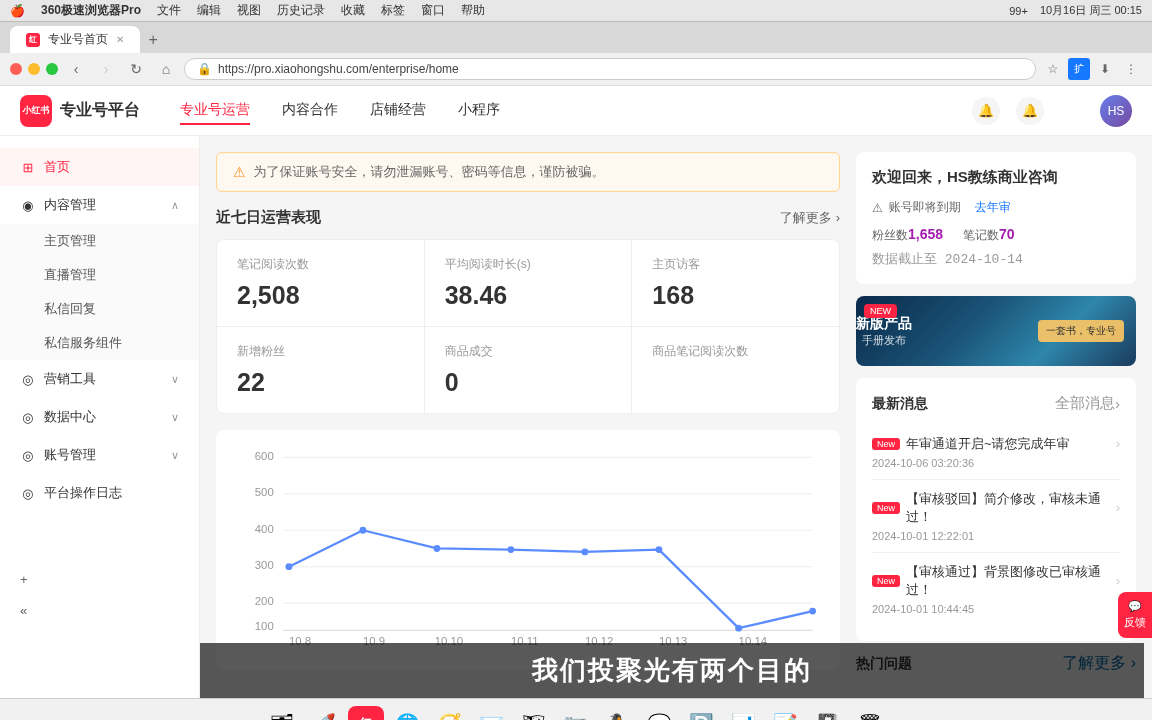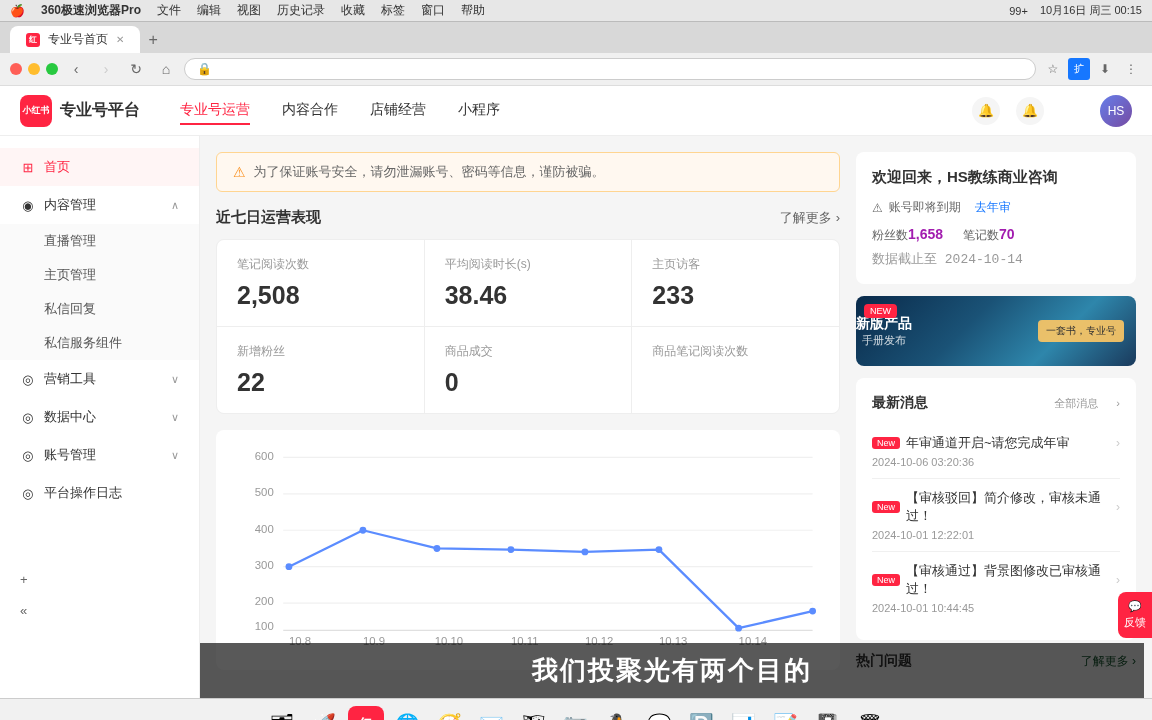--- a/index.html
+++ b/index.html
@@ -88,21 +88,21 @@
     .stat-mini { font-size: 12px; color: #666; }
     .stat-mini span { font-size: 14px; font-weight: 600; color: #a21caf; }
     .stat-date { font-size: 13px; color: #999; font-family: Liberation Mono, monospace; }
 
     .banner-card { background: linear-gradient(135deg, #1a3a5c, #2d6a9f); border-radius: 8px; overflow: hidden; height: 60px; margin-bottom: 12px; display: flex; align-items: center; justify-content: center; position: relative; }
     .banner-badge { position: absolute; top: 8px; left: 8px; background: #ff2442; color: white; font-size: 9px; padding: 2px 6px; border-radius: 4px; }
 
     .news-card { background: white; border-radius: 8px; padding: 16px; }
     .news-header { display: flex; align-items: center; justify-content: space-between; margin-bottom: 12px; }
     .news-title { font-size: 14px; font-weight: 600; color: #333; }
-    .news-link { font-size: 11px; color: #999; display: flex; align-items: center; gap: 18px; cursor: pointer; }
+    .news-link { font-size: 15px; color: #999; display: flex; align-items: center; gap: 0; cursor: pointer; }
     .news-item { padding: 10px 0; border-bottom: 1px solid #f0f0f0; cursor: pointer; }
     .news-item:last-child { border-bottom: none; }
     .news-item-title { font-size: 13px; color: #333; margin-bottom: 4px; display: flex; align-items: center; gap: 6px; }
     .news-date { font-size: 11px; color: #999; }
 
     
     .bottom-dock { height: 50px; background: rgba(240,240,240,0.95); border-top: 1px solid #ccc; display: flex; align-items: center; justify-content: center; gap: 6px; padding: 4px 0; }
     .dock-item { width: 36px; height: 36px; border-radius: 8px; display: flex; align-items: center; justify-content: center; font-size: 20px; cursor: pointer; }
 
     .new-badge { background: #ff2442; color: white; font-size: 9px; padding: 1px 5px; border-radius: 3px; }
@@ -143,20 +143,21 @@
       <div class="tl yellow"></div>
       <div class="tl green"></div>
     </div>
   </div>
   <div class="nav-btn">‹</div>
   <div class="nav-btn" style="color:#ccc;">›</div>
   <div class="nav-btn">↻</div>
   <div class="nav-btn">⌂</div>
   <div class="url-bar">
     <span style="color:#999;">🔒</span>
+    <span class="url-text">https://pro.xiaohongshu.com/enterprise/home</span>
   </div>
   <div class="nav-icons">
     <div class="nav-icon-btn">☆</div>
     <div class="nav-icon-btn" style="background:#1677ff;color:white;border-radius:3px;font-size:10px;width:22px;">扩</div>
     <div class="nav-icon-btn">⬇</div>
     <div class="nav-icon-btn">⋮</div>
   </div>
 </div>
 
 <div class="app-container">
@@ -185,22 +186,22 @@
       <div class="sidebar-item active">
         <span class="icon">⊞</span>
         <span class="label">首页</span>
       </div>
       <div class="sidebar-item">
         <span class="icon">◉</span>
         <span class="label">内容管理</span>
         <span class="arrow">∧</span>
       </div>
       <div class="sidebar-sub">
+        <div class="sidebar-sub-item">主页管理</div>
         <div class="sidebar-sub-item">直播管理</div>
-        <div class="sidebar-sub-item">主页管理</div>
         <div class="sidebar-sub-item">私信回复</div>
         <div class="sidebar-sub-item">私信服务组件</div>
       </div>
       <div class="sidebar-item">
         <span class="icon">◎</span>
         <span class="label">营销工具</span>
         <span class="arrow">∨</span>
       </div>
       <div class="sidebar-item">
         <span class="icon">◎</span>
@@ -247,21 +248,21 @@
           <div class="stat-card">
             <div class="stat-label">笔记阅读次数</div>
             <div class="stat-value">2,508</div>
           </div>
           <div class="stat-card">
             <div class="stat-label">平均阅读时长(s)</div>
             <div class="stat-value">38.46</div>
           </div>
           <div class="stat-card">
             <div class="stat-label">主页访客</div>
-            <div class="stat-value">233</div>
+            <div class="stat-value">168</div>
           </div>
           <div class="stat-card">
             <div class="stat-label">新增粉丝</div>
             <div class="stat-value">22</div>
           </div>
           <div class="stat-card">
             <div class="stat-label">商品成交</div>
             <div class="stat-value">0</div>
           </div>
           <div class="stat-card">
@@ -368,21 +369,21 @@
               <span class="new-badge">New</span>
               <span>【审核通过】背景图修改已审核通过！</span>
               <span style="margin-left:auto;color:#ccc;font-size:12px;">›</span>
             </div>
             <div class="news-date">2024-10-01 10:44:45</div>
           </div>
         </div>
 
         <div style="margin-top:12px;display:flex;align-items:center;justify-content:space-between;">
           <span style="font-size:14px;font-weight:600;color:#333;">热门问题</span>
-          <span style="font-size:12px;color:#14532d;cursor:pointer;">
+          <span style="font-size:16px;color:#0369a1;cursor:pointer;">
             <span>了解更多</span> ›
           </span>
         </div>
       </div>
 
       <div style="position:absolute;right:0;bottom:60px;background:#ff2442;color:white;padding:8px 6px;border-radius:8px 0 0 8px;cursor:pointer;display:flex;flex-direction:column;align-items:center;gap:2px;font-size:11px;">
         <span>💬</span>
         <span>反馈</span>
       </div>
 

